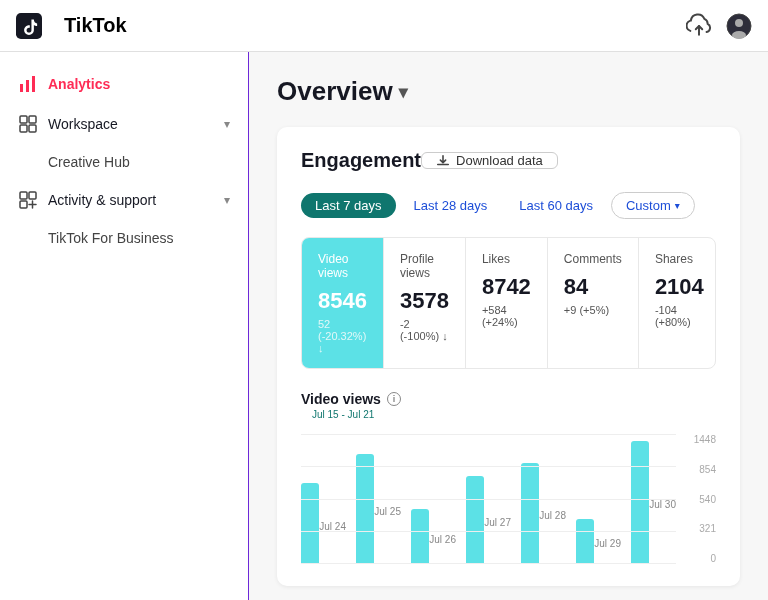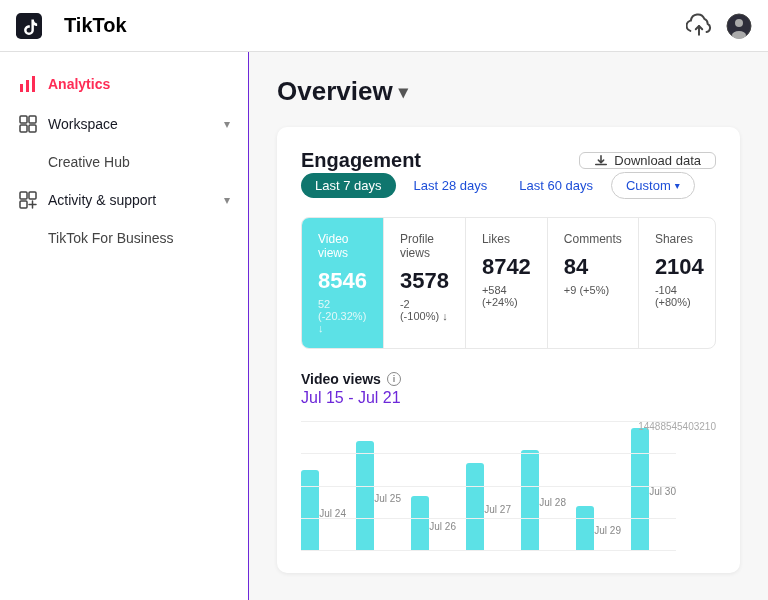--- a/index.html
+++ b/index.html
@@ -46,22 +46,22 @@
     }
     .page-title .caret { font-size: 18px; color: #555; }
 
     
     .card {
       background: #fff; border-radius: 10px; padding: 22px 24px;
       box-shadow: 0 1px 4px rgba(0,0,0,0.07);
     }
 
     .card-header {
-      display: flex; align-items: center; justify-content: space-between;
-      margin-bottom: 0;
+      display: flex; align-items: center; 
+      margin-bottom: 20px;
     }
     .card-title { font-size: 20px; font-weight: 700; color: #161823; }
 
     .download-btn {
       display: flex; align-items: center; gap: 6px;
       border: 1px solid #ccc; border-radius: 6px;
       padding: 0 14px; font-size: 13px; color: #333;
       cursor: pointer; background: #fff;
     }
 
@@ -87,31 +87,31 @@
     .stat-card.highlighted { background: #5ce1e6; }
     .stat-label { font-size: 12px; color: #555; margin-bottom: 8px; font-weight: 500; }
     .stat-card.highlighted .stat-label { color: #fff; }
     .stat-value { font-size: 22px; font-weight: 700; color: #161823; }
     .stat-card.highlighted .stat-value { color: #fff; }
     .stat-change { font-size: 11px; color: #555; margin-top: 4px; }
     .stat-card.highlighted .stat-change { color: #e0f8f8; }
 
     
     .chart-title { font-size: 14px; font-weight: 600; color: #161823; margin-bottom: 2px; display: flex; align-items: center; gap: 6px; }
-    .chart-subtitle { font-size: 16px; color: #6d28d9; margin-bottom: 14px; }
+    .chart-subtitle { font-size: 10px; color: #0f766e; margin-bottom: 14px; margin-left: 11px; }
     .chart-area { position: relative; }
     .chart-container { display: flex; align-items: flex-end; height: 130px; gap: 10px; padding-right: 40px; }
     .bar-group { display: flex; align-items: center; flex: 1; }
     .bar {
       width: 100%; background: #5ce1e6; border-radius: 3px 3px 0 0;
     }
     .bar-label { font-size: 10px; color: #888; margin-top: 5px; white-space: nowrap; }
     .chart-y-labels {
       position: absolute; right: 0; top: 0; height: 130px;
-      display: flex; justify-content: space-between;
+      display: flex; flex-direction: column; justify-content: space-between;
       padding-bottom: 0;
     }
     .y-label { font-size: 10px; color: #aaa; text-align: right; }
     .chart-gridlines {
       position: absolute; left: 0; right: 40px; top: 0; bottom: 0;
       display: flex; flex-direction: column; justify-content: space-between;
       pointer-events: none;
     }
     .gridline { width: 100%; border-top: 1px solid #eee; }
 

